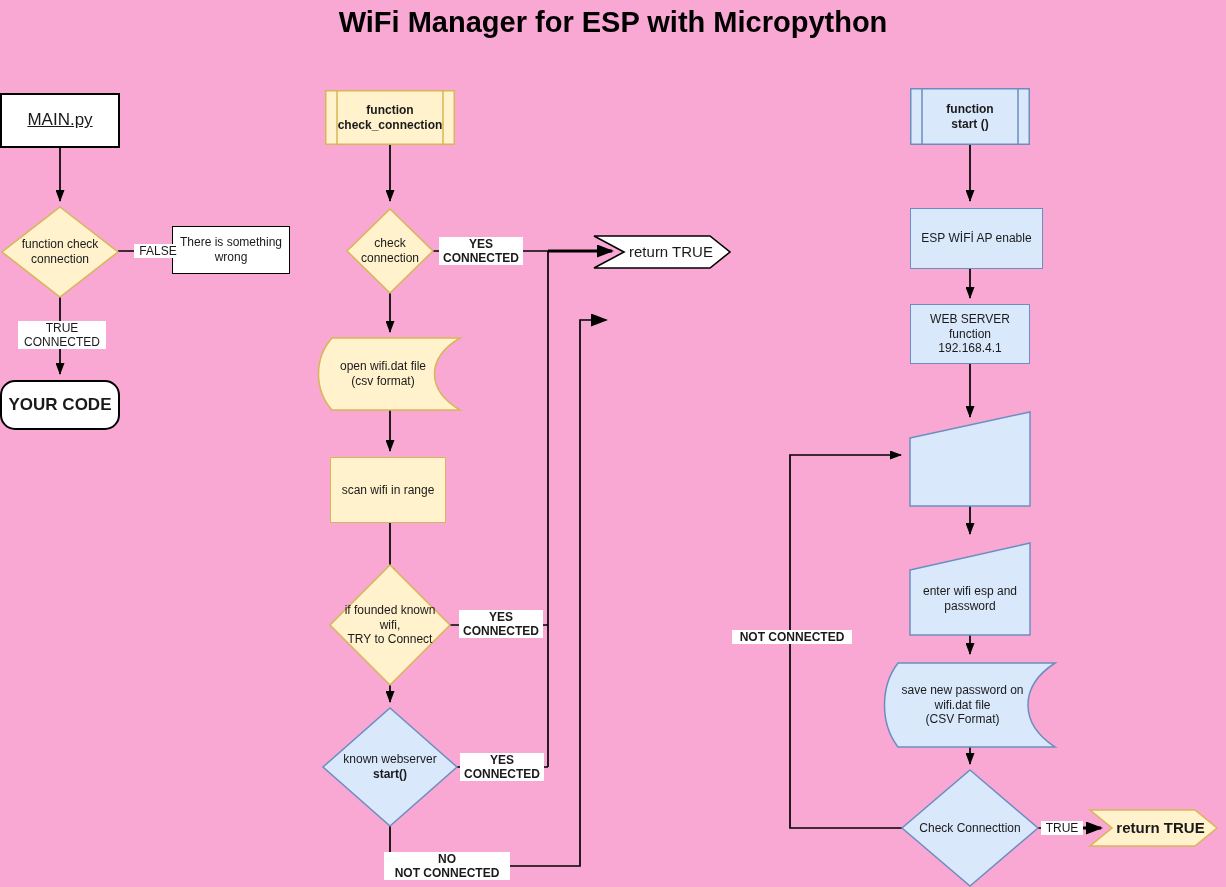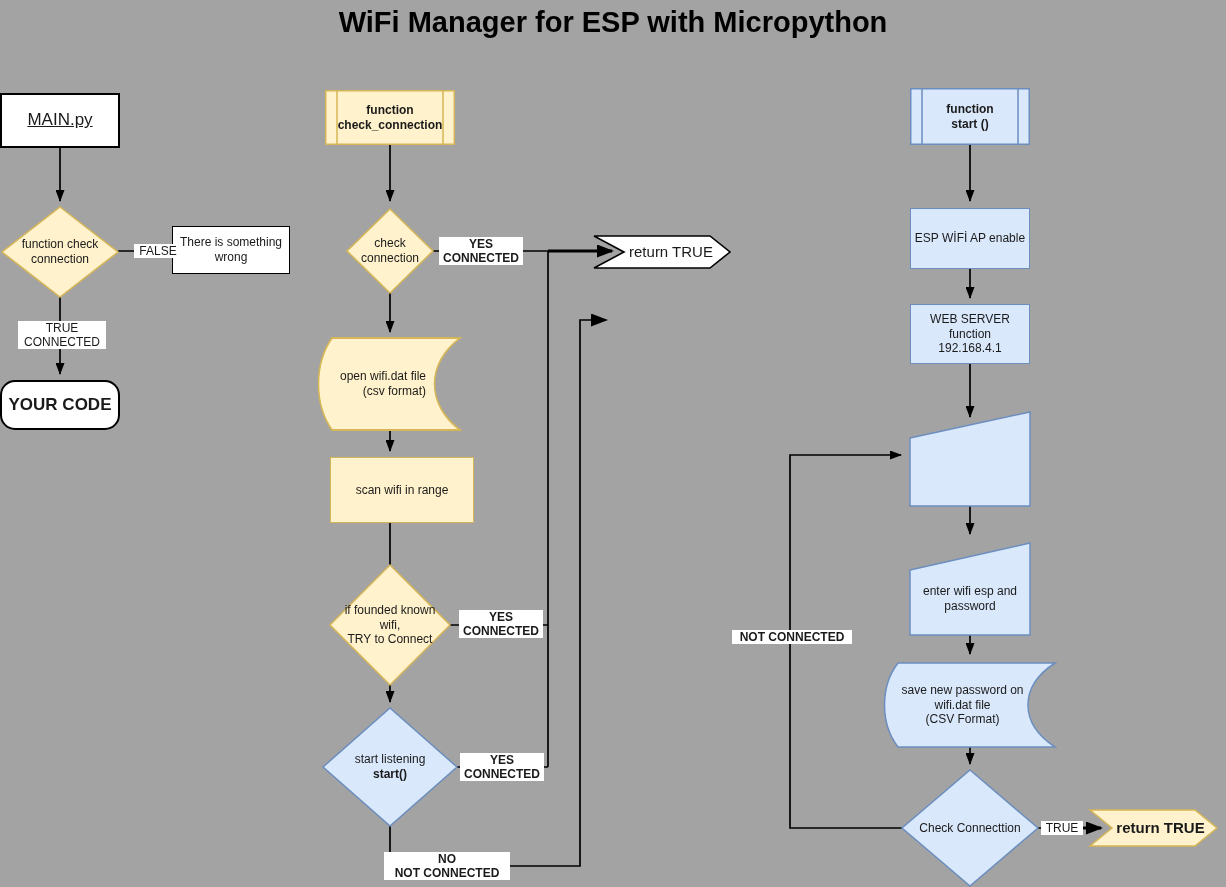--- a/index.html
+++ b/index.html
@@ -1,17 +1,17 @@
 <!DOCTYPE html>
 <html style="--yellow-fill: #FFF2CC; --yellow-stroke: #D6B656; --blue-fill: #DAE8FC; --blue-stroke: #6C8EBF;"><head>
 <meta charset="utf-8">
 <style>
   html,body{margin:0;padding:0;background:#ffffff;}
   .canvas{
-    position:relative;width:1226px;height:887px;background:#a3a3a3;
+    position:relative;width:1226px;height:887px;background:#f9a8d4;
     font-family:"Liberation Sans", sans-serif;color:#1a1a1a;overflow:hidden;
   }
   .title{
     position:absolute;left:0;top:6px;width:1226px;text-align:center;
     font-size:29px;font-weight:bold;color:#000;letter-spacing:0px;
   }
   svg.wires{position:absolute;left:0;top:0;width:1226px;height:887px;}
   .node{position:absolute;display:flex;align-items:center;justify-content:center;text-align:center;}
   .node > svg.shape{position:absolute;left:0;top:0;width:100%;height:100%;overflow:visible;}
   .lbl{position:relative;white-space:pre-line;font-size:12px;line-height:1.22;z-index:2;}
@@ -117,46 +117,46 @@
   </div>
 
   <div class="node" style="left:594px;top:236px;width:136px;height:32px;">
     <svg class="shape" viewBox="0 0 136 32" preserveAspectRatio="none">
       <polygon points="0,0 116,0 136,16 116,32 0,32 30,16" style="fill:#fff;stroke:#000;stroke-width:1.6"></polygon>
     </svg>
     <span class="lbl ret" style="margin-left:18px;">return TRUE</span>
   </div>
 
 
-  <div class="node" style="left:320px;top:338px;width:140px;height:92px;text-align:right;">
+  <div class="node" style="left:320px;top:338px;width:140px;height:72px;">
     <svg class="shape" viewBox="0 0 140 72" preserveAspectRatio="none">
       <path d="M12 0 L140 0 C106 20.2 106 51.8 140 72 L12 72 C-6 51.8 -6 20.2 12 0 Z" style="fill:var(--yellow-fill);stroke:var(--yellow-stroke);stroke-width:1.5"></path>
     </svg>
     <span class="lbl" style="margin-right:14px;">open wifi.dat file
 (csv format)</span>
   </div>
 
-  <div class="node rect-yellow" style="left:330px;top:457px;width:144px;height:66px;">
+  <div class="node rect-yellow" style="left:330px;top:457px;width:116px;height:66px;">
     <span class="lbl">scan wifi in range</span>
   </div>
 
   <div class="node" style="left:330px;top:565px;width:120px;height:120px;">
     <svg class="shape" viewBox="0 0 120 120" preserveAspectRatio="none">
       <polygon points="60,0 120,60 60,120 0,60" style="fill:var(--yellow-fill);stroke:var(--yellow-stroke);stroke-width:1.5"></polygon>
     </svg>
     <span class="lbl">if founded known
 wifi,
 TRY to Connect</span>
   </div>
 
   <div class="node" style="left:323px;top:708px;width:134px;height:118px;">
     <svg class="shape" viewBox="0 0 134 118" preserveAspectRatio="none">
       <polygon points="67,0 134,59 67,118 0,59" style="fill:var(--blue-fill);stroke:var(--blue-stroke);stroke-width:1.5"></polygon>
     </svg>
-    <span class="lbl"><span>start listening</span><br><span class="bold">start()</span></span>
+    <span class="lbl"><span>known webserver</span><br><span class="bold">start()</span></span>
   </div>
 
   <div class="edge-label bold" style="left:439px;top:237px;width:80px;">YES
 CONNECTED</div>
   <div class="edge-label bold" style="left:459px;top:610px;width:80px;">YES
 CONNECTED</div>
   <div class="edge-label bold" style="left:460px;top:753px;width:80px;">YES
 CONNECTED</div>
   <div class="edge-label bold" style="left:384px;top:852px;width:122px;">NO
 NOT CONNECTED</div>
@@ -164,21 +164,21 @@
   <div class="node" style="left:910px;top:88px;width:120px;height:57px;">
     <svg class="shape" viewBox="0 0 120 57" preserveAspectRatio="none">
       <rect x="0.75" y="0.75" width="118.5" height="55.5" style="fill:var(--blue-fill);stroke:var(--blue-stroke);stroke-width:1.5"></rect>
       <line x1="12" y1="0.75" x2="12" y2="56.25" style="stroke:var(--blue-stroke);stroke-width:1.5"></line>
       <line x1="108" y1="0.75" x2="108" y2="56.25" style="stroke:var(--blue-stroke);stroke-width:1.5"></line>
     </svg>
     <span class="lbl bold">function
 start ()</span>
   </div>
 
-  <div class="node rect-blue" style="left:910px;top:208px;width:120px;height:61px;">
+  <div class="node rect-blue" style="left:910px;top:208px;width:133px;height:61px;">
     <span class="lbl">ESP WİFİ AP enable</span>
   </div>
 
   <div class="node rect-blue" style="left:910px;top:304px;width:120px;height:60px;">
     <span class="lbl">WEB SERVER
 function
 192.168.4.1</span>
   </div>
 
   <div class="node manual" style="left:910px;top:412px;width:120px;height:94px;">

